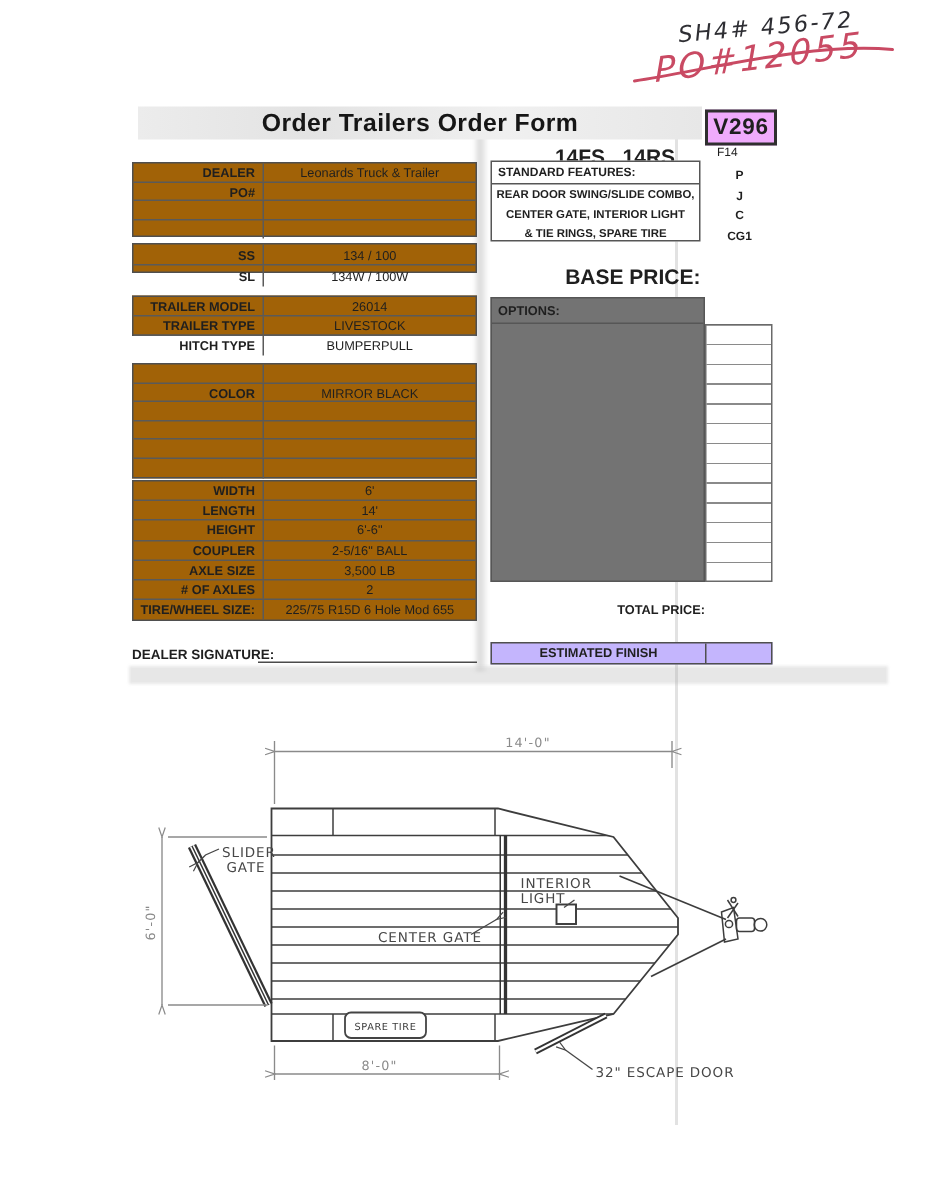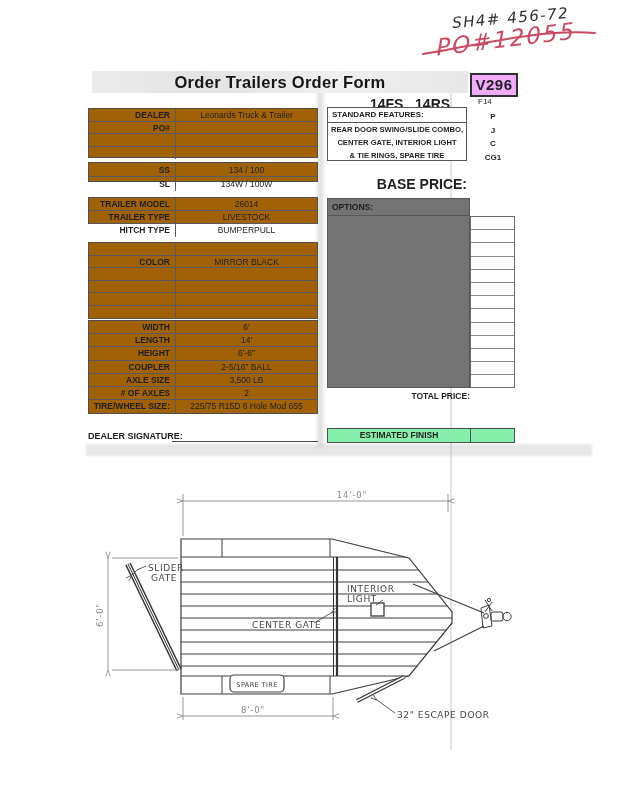--- a/index.html
+++ b/index.html
@@ -45,22 +45,22 @@
   .feat-box{position:absolute;left:327px;top:107px;width:140px;height:54px;border:1px solid #565656;
             box-sizing:border-box;background:#fff;}
   .feat-head{height:14px;border-bottom:1px solid #565656;font-weight:bold;font-size:8px;line-height:14px;padding-left:4px;}
   .feat-line{text-align:center;font-weight:bold;font-size:7.6px;line-height:13px;white-space:nowrap;}
   .base-price{position:absolute;left:327px;top:176px;width:140px;text-align:right;font-weight:bold;font-size:14px;}
   .options-box{position:absolute;left:327px;top:198px;width:143px;height:190px;border:1px solid #565656;
                box-sizing:border-box;background:#737373;}
   .options-head{height:16px;border-bottom:1px solid #565656;font-weight:bold;font-size:8.5px;line-height:16px;padding-left:4px;}
   .price-col{position:absolute;left:470px;top:216px;width:45px;height:172px;border:1px solid #6a6a6a;box-sizing:border-box;
              background:repeating-linear-gradient(to bottom,transparent 0 12.2px,#8a8a8a 12.2px 13.2px);}
-  .total-price{position:absolute;left:327px;top:391px;width:143px;text-align:right;font-weight:bold;font-size:8.5px;}
-  .est-box{position:absolute;left:327px;top:428px;width:188px;height:15px;border:1px solid #4f4f4f;box-sizing:border-box;display:flex;background:#86efac;}
+  .total-price{position:absolute;left:327px;top:401px;width:143px;text-align:right;font-weight:bold;font-size:8.5px;}
+  .est-box{position:absolute;left:327px;top:428px;width:188px;height:15px;border:1px solid #4f4f4f;box-sizing:border-box;display:flex;background:#c4b5fd;}
   .est-label{width:143px;border-right:1px solid #4f4f4f;box-sizing:border-box;text-align:center;
              font-weight:bold;font-size:8.5px;line-height:13px;}
   .est-val{flex:1;}
 
   
   .sig-label{position:absolute;left:88px;top:431px;font-weight:bold;font-size:9px;}
   .sig-line{position:absolute;left:172px;top:441px;width:146px;border-bottom:1px solid #4a4a4a;}
 
   
   .diagram{position:absolute;left:85px;top:480px;width:440px;height:280px;}

